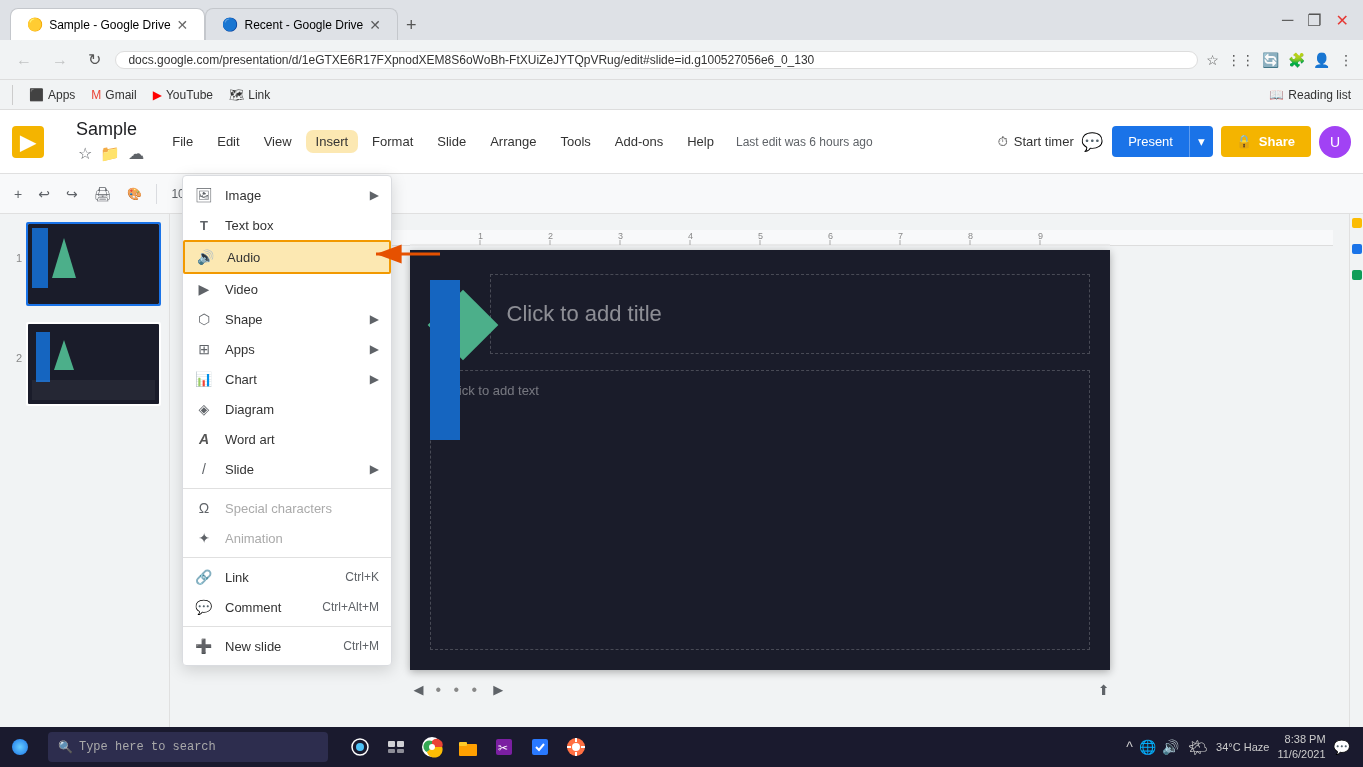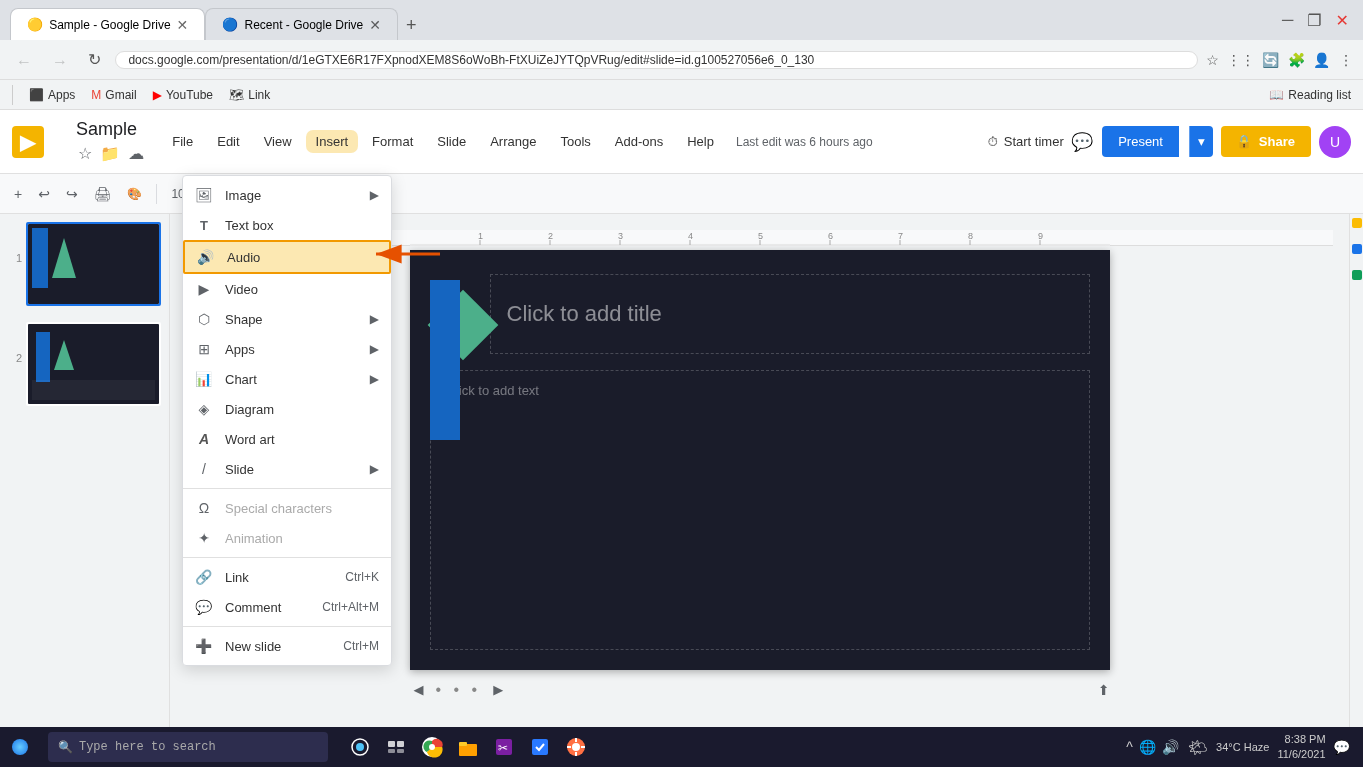--- a/index.html
+++ b/index.html
@@ -40,21 +40,21 @@
     .doc-title { font-size: 18px; color: #202124; font-weight: 500; }
     .doc-actions { display: flex; align-items: center; gap: 4px; margin-top: 2px; }
     .doc-action-btn { background: none; border: none; cursor: pointer; color: #5f6368; font-size: 16px; padding: 2px; }
     .menu-bar { display: flex; align-items: center; gap: 4px; flex: 1; padding-left: 8px; }
     .menu-item { padding: 4px 10px; border-radius: 4px; cursor: pointer; font-size: 13px; color: #333; }
     .menu-item:hover, .menu-item.active { background: #e8f0fe; border-radius: 7px; }
     .menu-item.active { background: #fce8b2; color: #333; font-weight: 500; }
     .topbar-right { display: flex; align-items: center; gap: 8px; margin-left: auto; }
     .timer-btn { display: flex; align-items: center; gap: 6px; cursor: pointer; font-size: 13px; color: #333; background: none; border: none; }
     .comment-btn { background: none; border: none; cursor: pointer; font-size: 18px; color: #5f6368; }
-    .present-group { display: flex; align-items: flex-end; gap: 10px; }
+    .present-group { display: flex; align-items: flex-end; gap: 0; }
     .present-btn { background: #1a73e8; color: white; border: none; padding: 8px 16px; border-radius: 4px 0 0 4px; cursor: pointer; font-size: 13px; font-weight: 500; }
     .present-arrow { background: #1a73e8; color: white; border: none; border-left: 1px solid rgba(255,255,255,0.3); padding: 8px 8px; border-radius: 0 4px 4px 0; cursor: pointer; }
     .share-btn { background: #f4b400; color: white; border: none; padding: 8px 16px; border-radius: 4px; cursor: pointer; font-size: 13px; font-weight: 600; display: flex; align-items: center; gap: 6px; }
     .user-avatar { width: 32px; height: 32px; border-radius: 50%; background: #a142f4; display: flex; align-items: center; justify-content: center; color: white; font-size: 14px; cursor: pointer; }
     .last-edit { font-size: 12px; color: #5f6368; cursor: pointer; }
 
     
     .toolbar { height: 40px; background: #f8f9fa; border-bottom: 1px solid #e0e0e0; display: flex; align-items: center; padding: 0 8px; gap: 4px; }
     .toolbar-btn { background: none; border: none; cursor: pointer; padding: 4px 6px; border-radius: 3px; font-size: 14px; color: #5f6368; display: flex; align-items: center; }
     .toolbar-sep { width: 1px; height: 20px; background: #dadce0; margin: 0 4px; }

